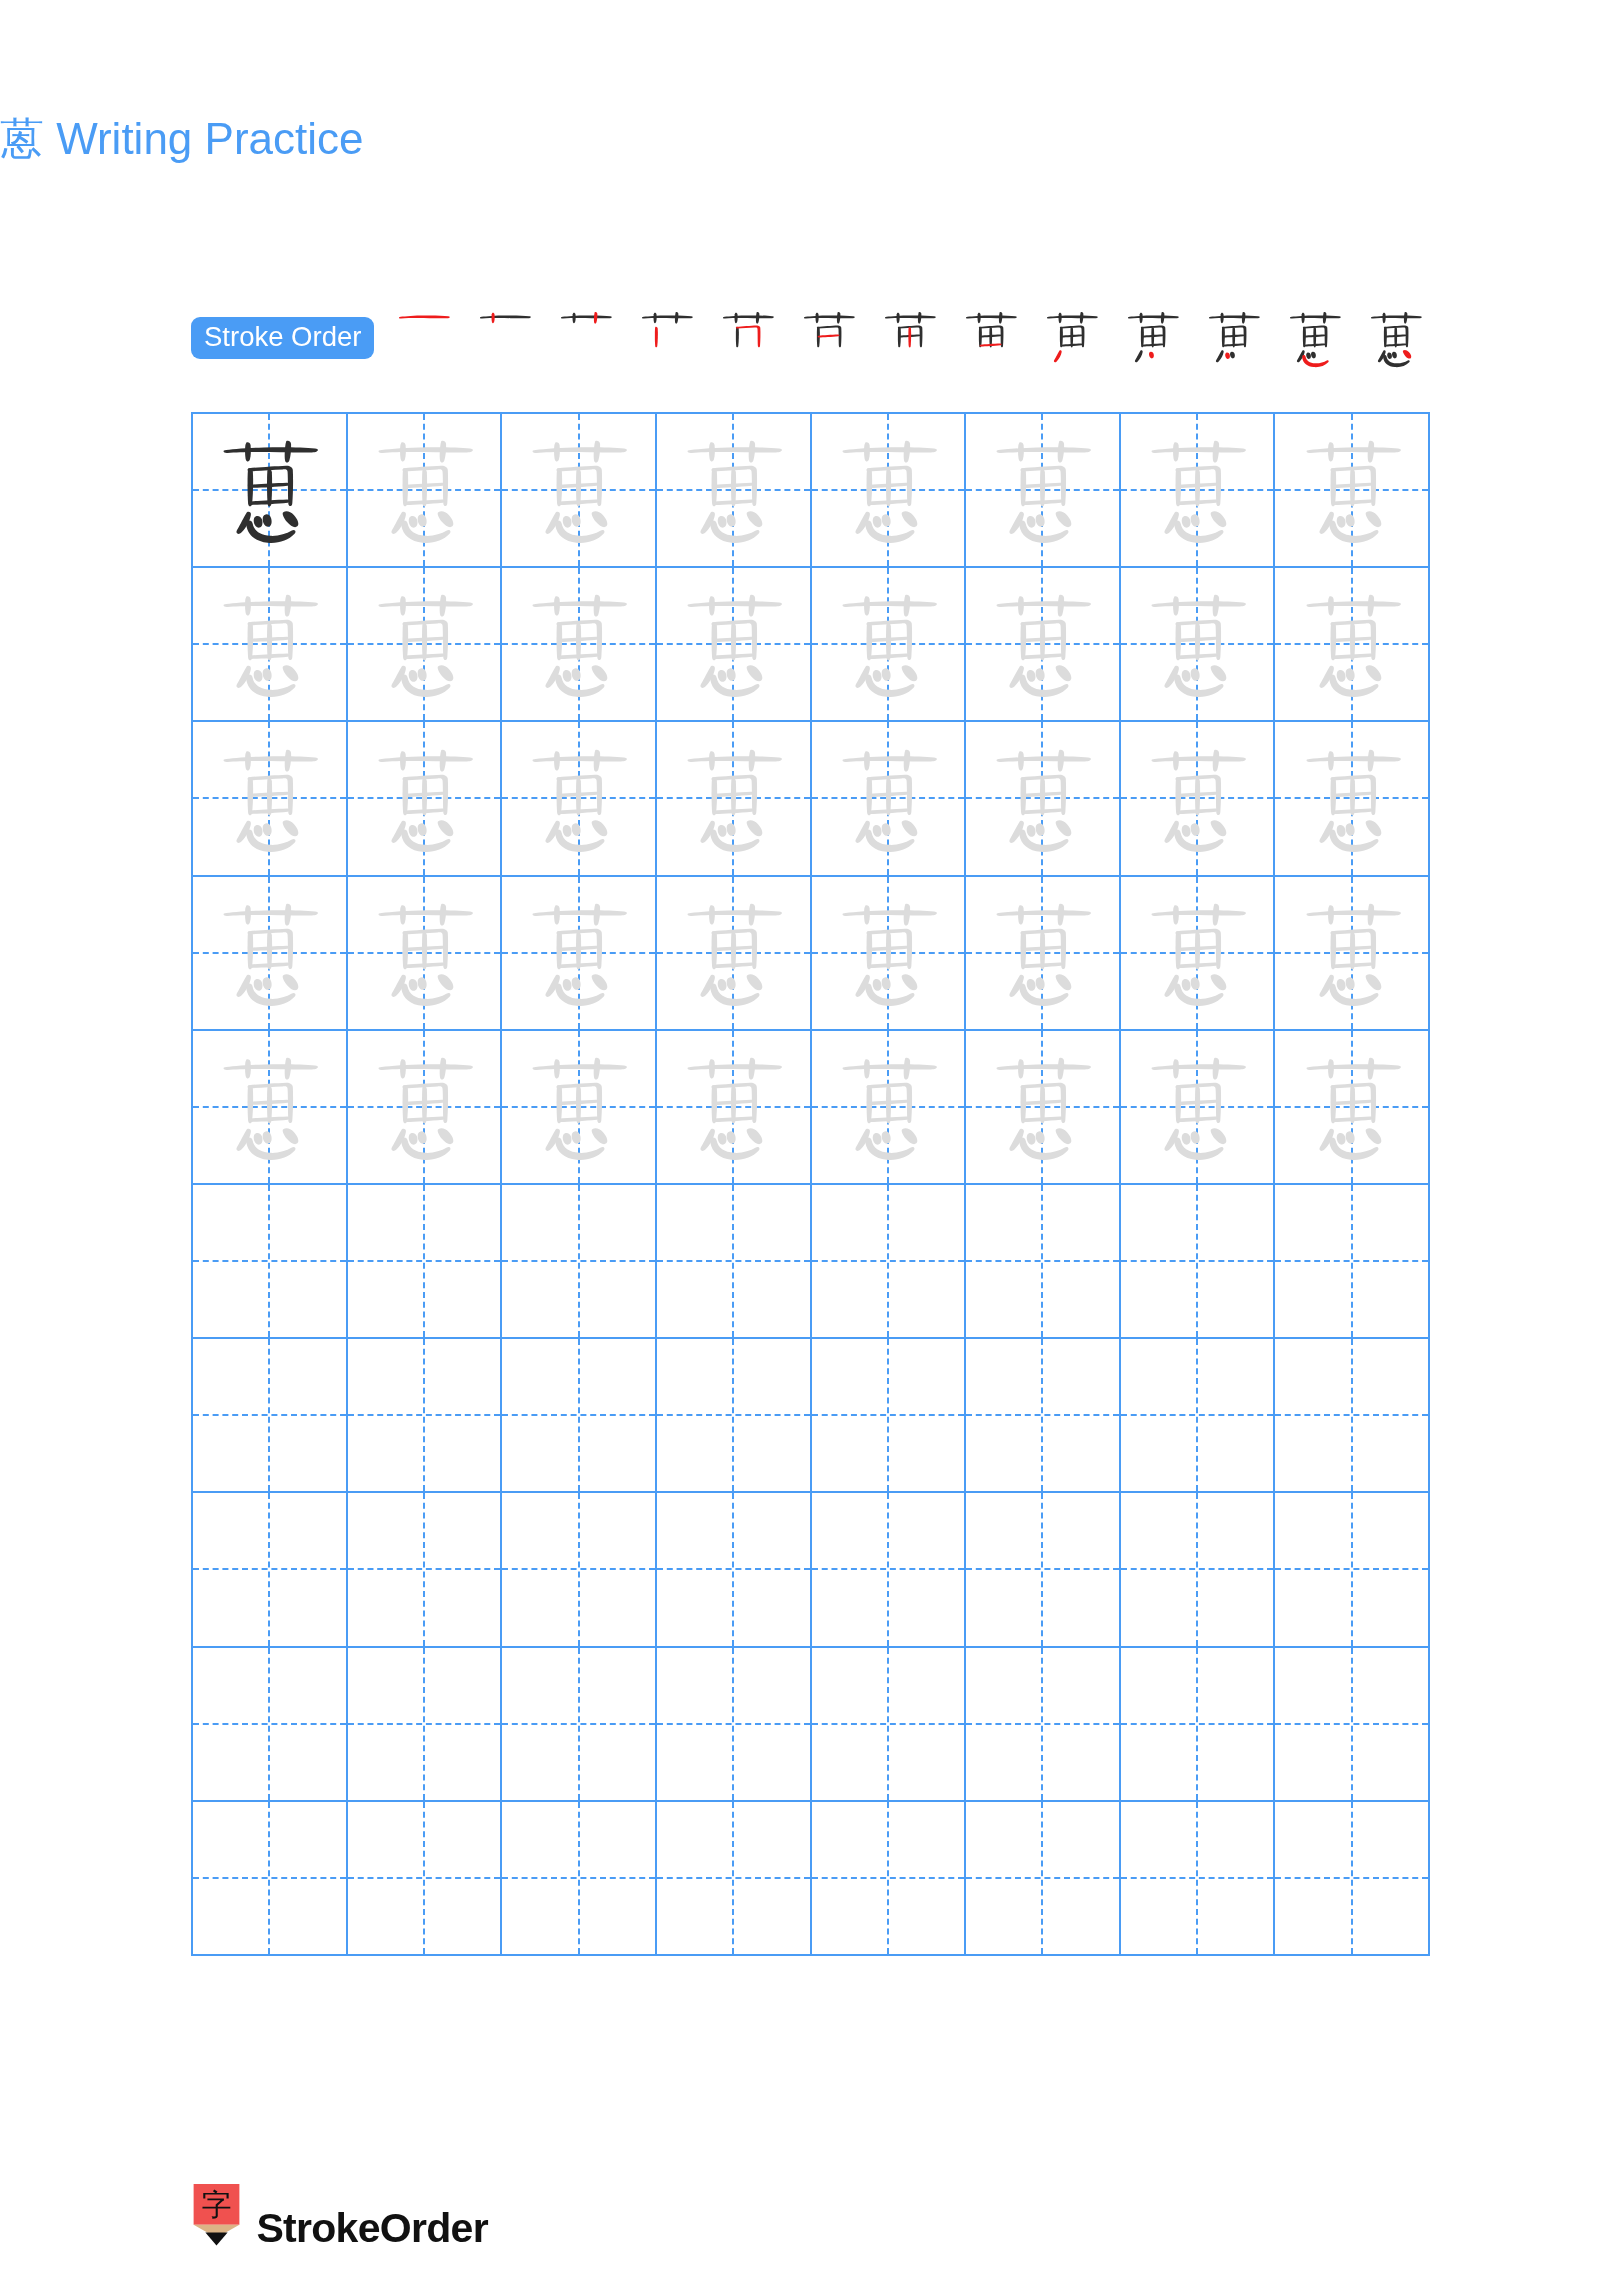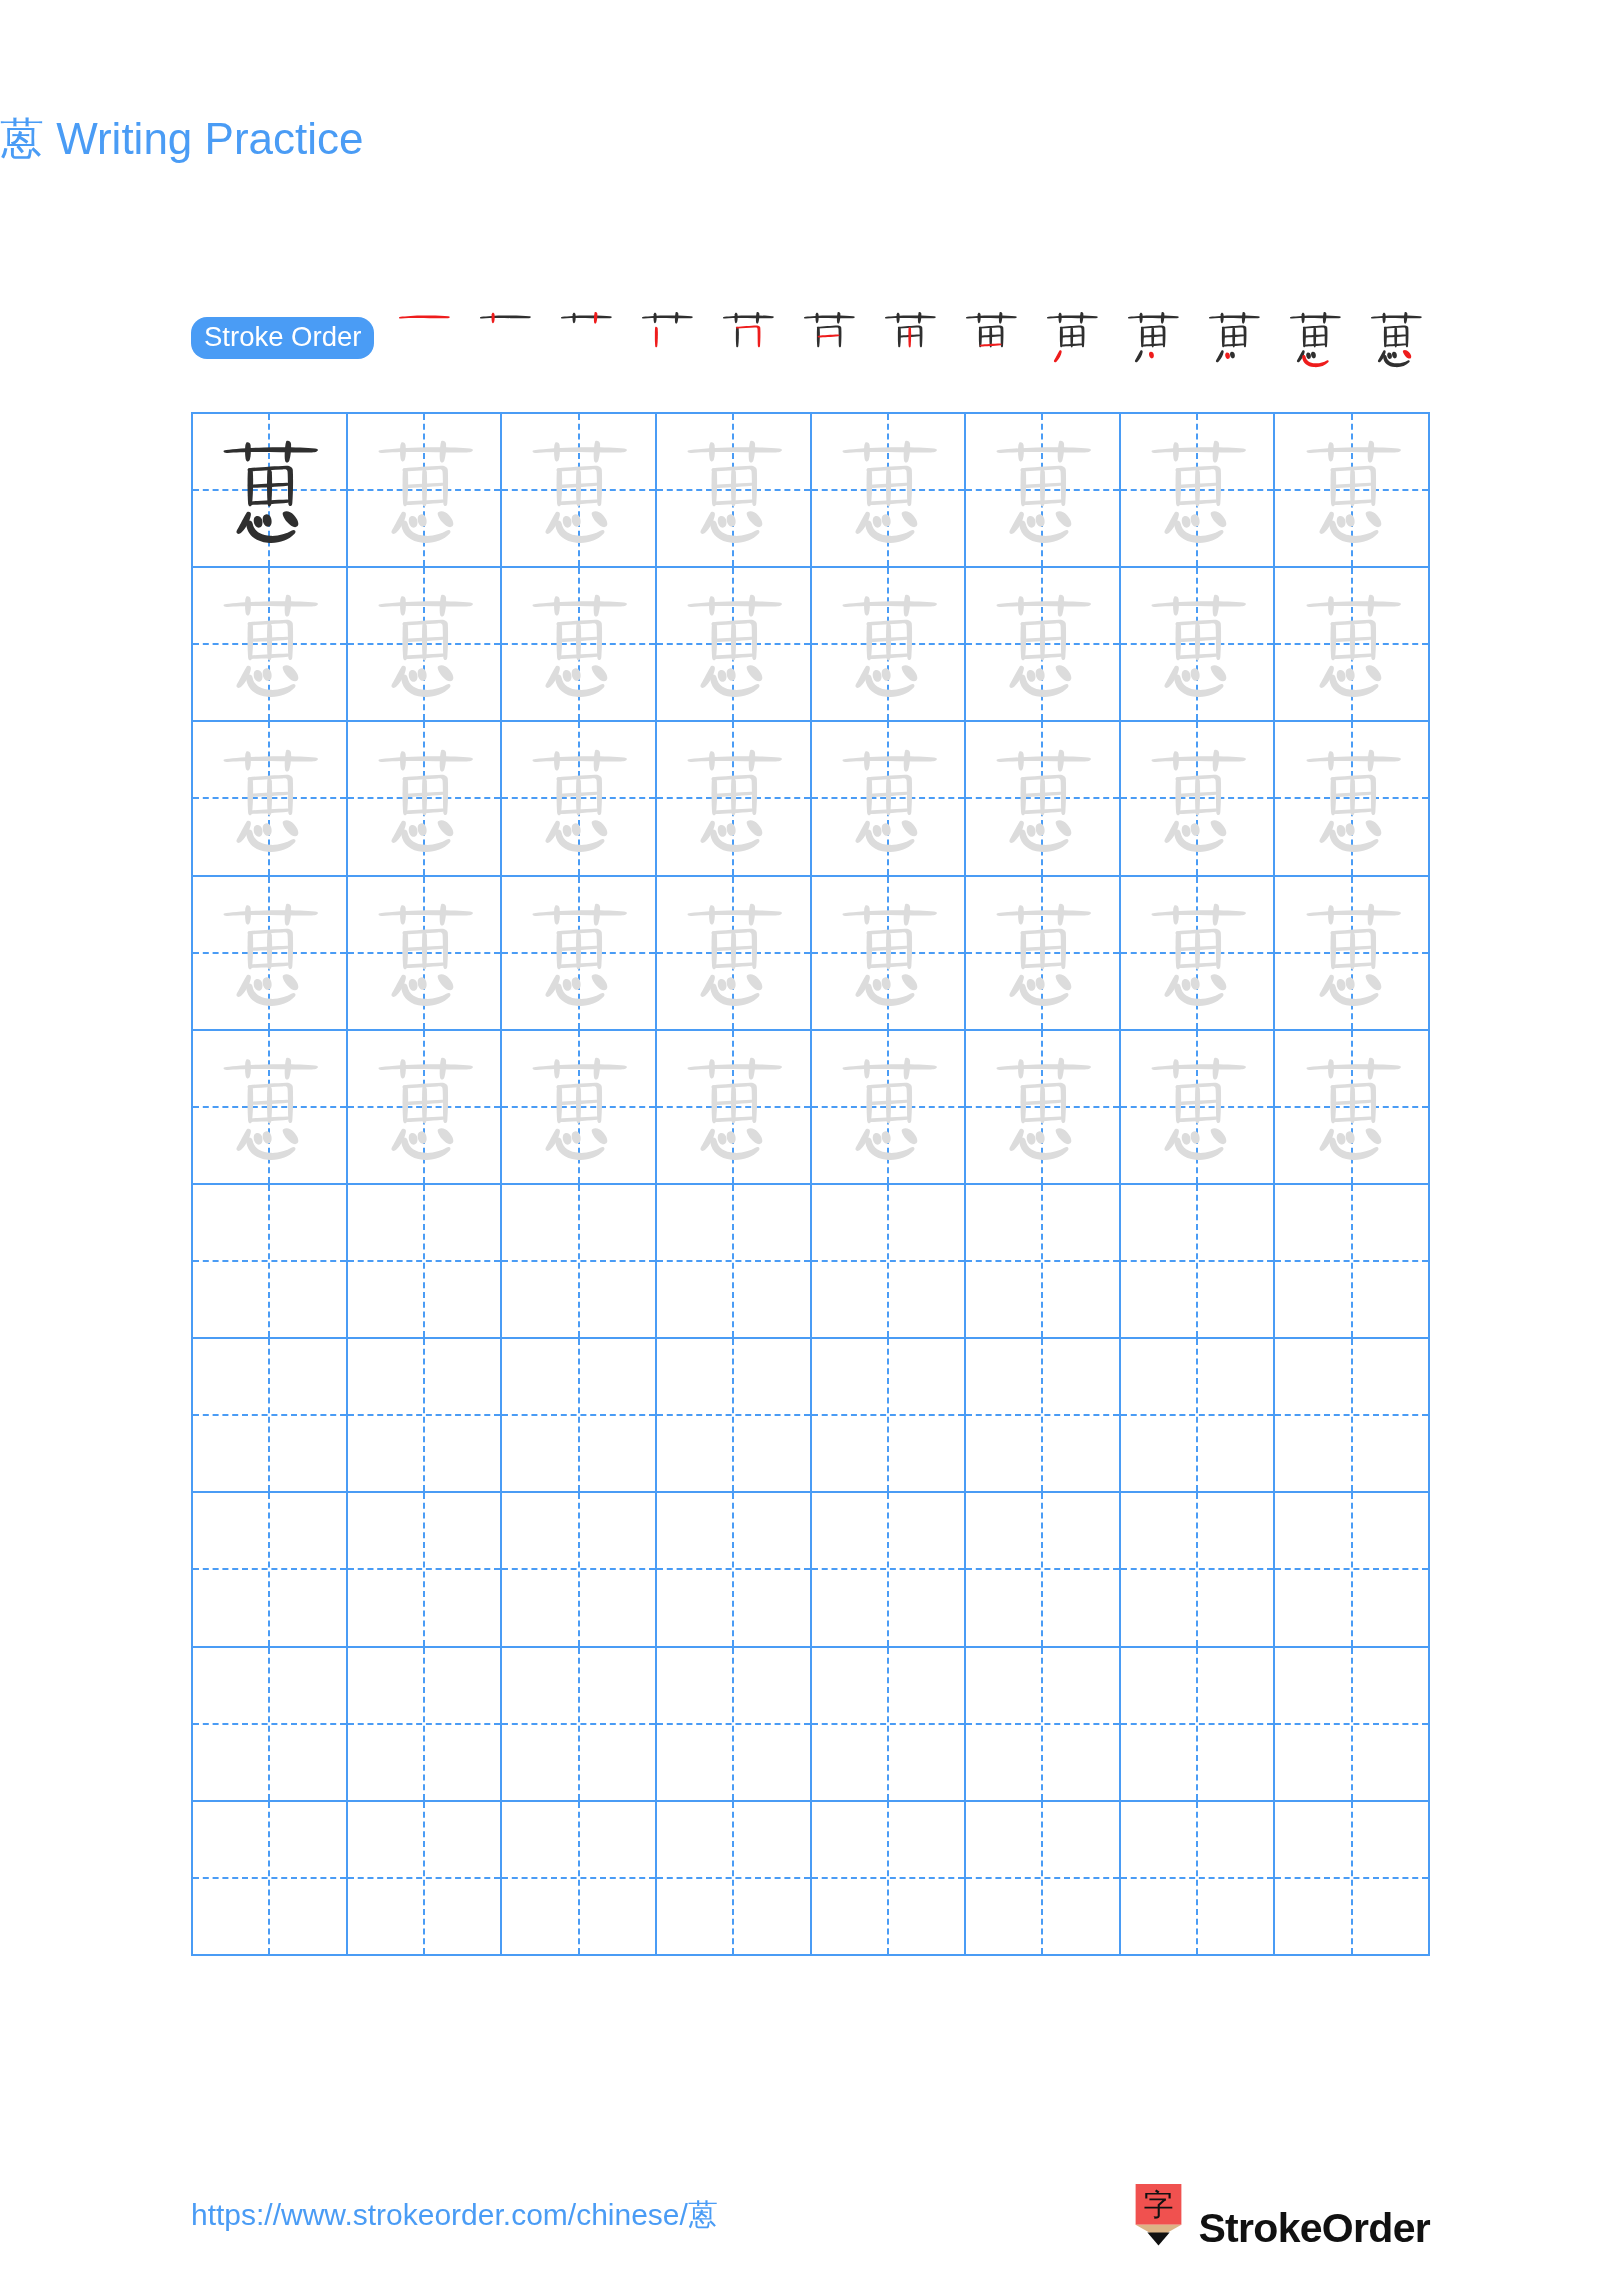--- a/index.html
+++ b/index.html
@@ -37,21 +37,21 @@
     width: 1239px;
     height: 72px;
     display: flex;
     align-items: center;
   }
   #stroke-order-badge {
     background: #4a9cf5;
     color: #ffffff;
     font-size: 27.5px;
     padding: 5.9px 13px 8.5px 13px;
-    border-radius: 16px;
+    border-radius: 9px;
     line-height: 1;
     white-space: nowrap;
     flex: 0 0 auto;
     font-family: "Liberation Sans", sans-serif;
   }
   #stroke-steps {
     flex: 1 1 auto;
     display: flex;
     align-items: center;
     justify-content: space-between;
@@ -1398,21 +1398,20 @@
       <div class="guide-v"></div>
       <div class="guide-h"></div>
     </div>
     <div class="grid-cell">
       <div class="guide-v"></div>
       <div class="guide-h"></div>
     </div>
   </div>
 
 <div id="footer">
-  <div id="footer-url">https://www.strokeorder.com/chinese/蒽</div>
   <div id="brand">
     <div id="brand-logo-icon">
         <svg viewBox="0 0 78 96" xmlns="http://www.w3.org/2000/svg" style="width:51px;height:63px;display:block">
           <path d="M4 0 H74 V62 H4 Z" fill="#f0514f"></path>
           <path d="M4 62 H74 L39 82 Z" fill="#dcb486"></path>
           <path d="M22 74 H56 L39 94 Z" fill="#111111"></path>
           <text x="39" y="48" text-anchor="middle" font-size="46" font-family="DejaVu Sans, sans-serif" fill="#111111">字</text>
         </svg>
       </div>
     <div id="brand-name">StrokeOrder</div>

